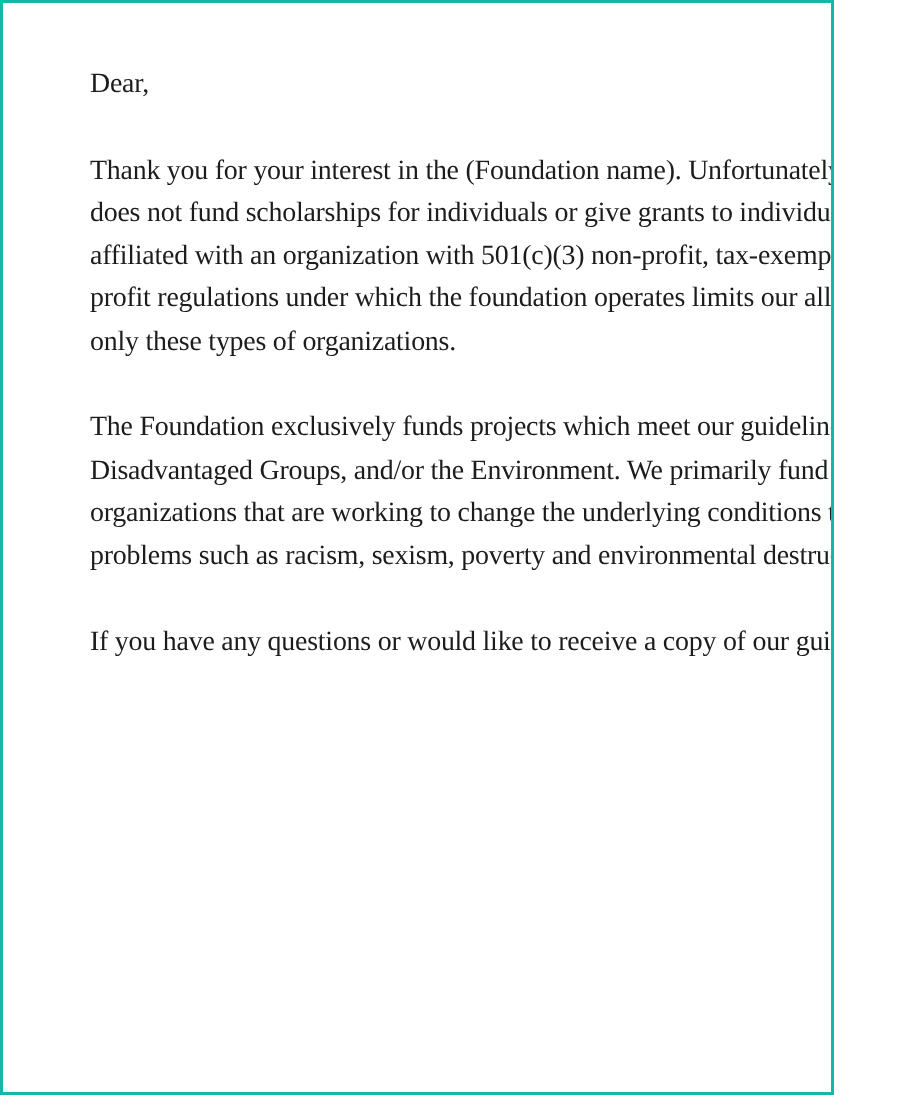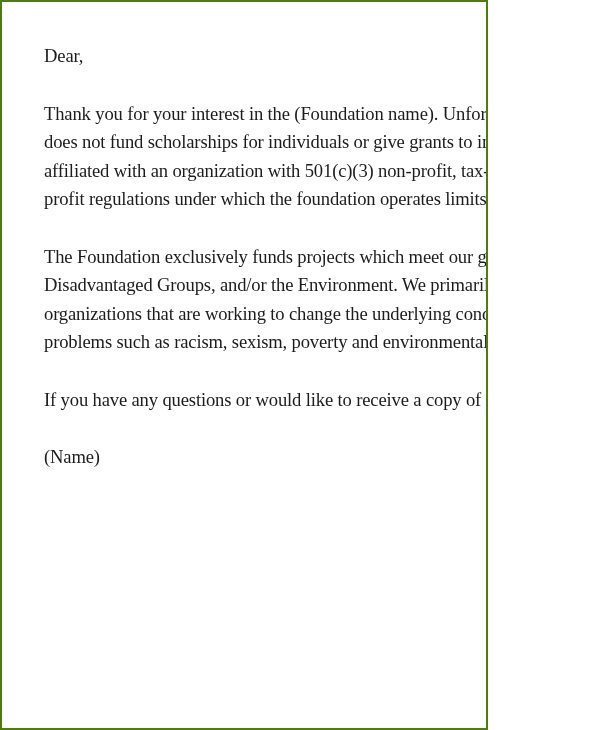--- a/index.html
+++ b/index.html
@@ -2,29 +2,29 @@
 <html><head>
 <meta charset="utf-8">
 <style>
   html, body {
     margin: 0;
     padding: 0;
     background: #ffffff;
   }
   .page {
     position: relative;
-    width: 488px;
+    width: 556px;
     height: 730px;
     box-sizing: border-box;
     background: #ffffff;
-    border: 2px solid #4d7c0f;
+    border: 2px solid #14b8a6;
     overflow: hidden;
     font-family: "Liberation Serif", "DejaVu Serif", serif;
     color: #1c1c1c;
-    padding: 40px 36px 0 42px;
+    padding: 40px 36px 0 58px;
   }
   .letter {
     font-size: 18.6px;
     line-height: 28.5px;
     letter-spacing: -0.15px;
   }
   .salutation {
     margin: 0 0 29px 0;
   }
   .para {
@@ -46,32 +46,32 @@
 <div class="page">
   <div class="letter">
 
     <div class="salutation">Dear,</div>
 
     <div class="para">
       <div class="line">Thank you for your interest in the (Foundation name). Unfortunately, the Foundation</div>
       <div class="line">does not fund scholarships for individuals or give grants to individuals who are not</div>
       <div class="line">affiliated with an organization with 501(c)(3) non-profit, tax-exempt status. The non-</div>
       <div class="line">profit regulations under which the foundation operates limits our allocation of funds to</div>
+      <div class="line">only these types of organizations.</div>
     </div>
 
     <div class="para">
       <div class="line">The Foundation exclusively funds projects which meet our guidelines as innovative</div>
       <div class="line">Disadvantaged Groups, and/or the Environment. We primarily fund small, grassroots</div>
       <div class="line">organizations that are working to change the underlying conditions that create social</div>
       <div class="line">problems such as racism, sexism, poverty and environmental destruction, among</div>
     </div>
 
     <div class="para">
       <div class="line">If you have any questions or would like to receive a copy of our guidelines and</div>
     </div>
 
 
     <div class="signature">
-      <div class="line">(Name)</div>
     </div>
 
   </div>
 </div>
 
 </body></html>

